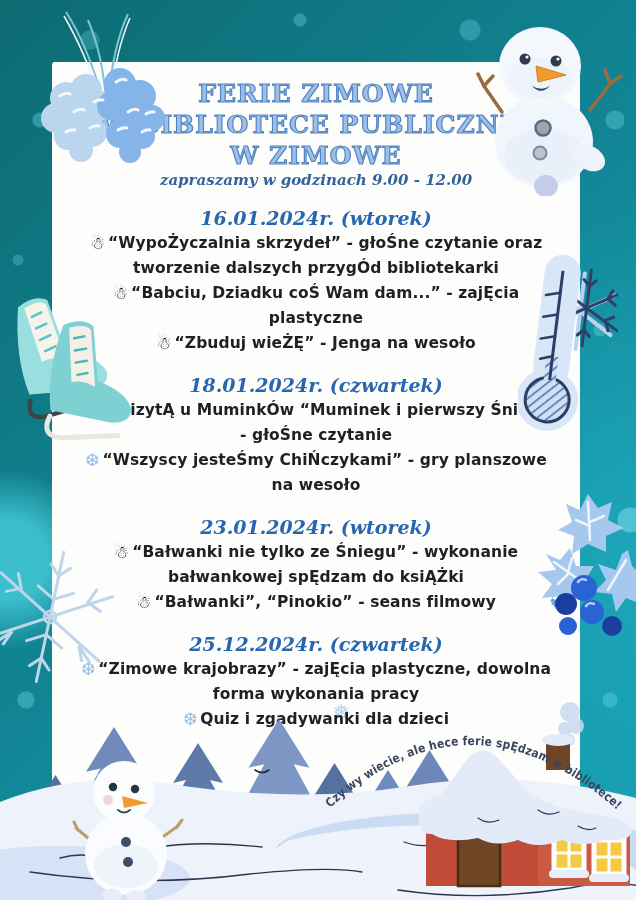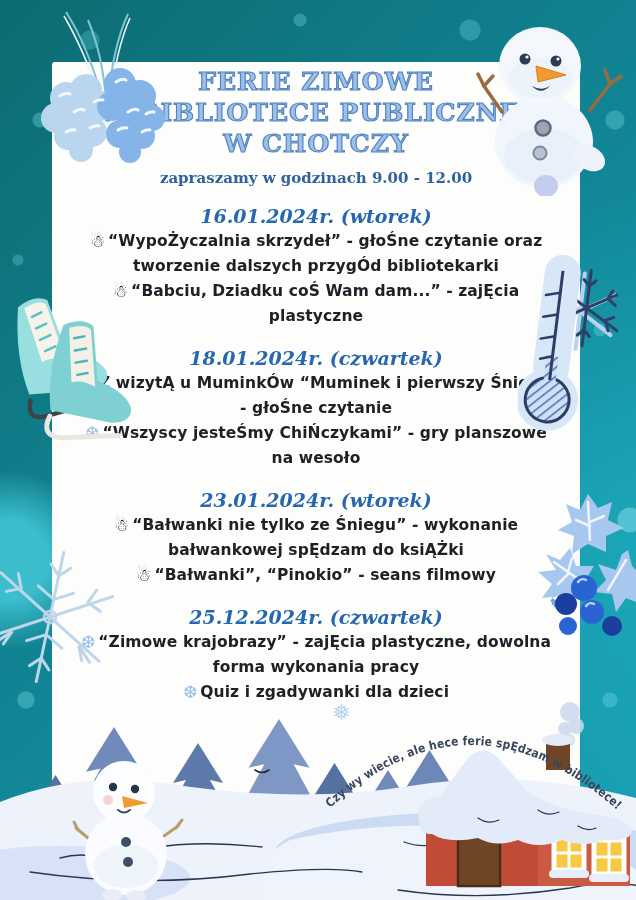--- a/index.html
+++ b/index.html
@@ -15,24 +15,24 @@
       radial-gradient(circle at 610px 700px, rgba(130,230,240,.3) 0 7px, transparent 8px),
       radial-gradient(circle at 300px 20px, rgba(130,230,240,.3) 0 6px, transparent 7px),
       radial-gradient(circle at 470px 30px, rgba(100,210,225,.35) 0 10px, transparent 11px),
       radial-gradient(circle at 90px 40px, rgba(100,210,225,.3) 0 9px, transparent 10px),
       radial-gradient(circle at 630px 520px, rgba(160,240,250,.4) 0 12px, transparent 13px),
       radial-gradient(circle at 8px 560px, rgba(70,205,220,.8) 0 40px, transparent 90px),
       radial-gradient(circle at 100% 60%, rgba(34,180,200,.55), transparent 42%),
       linear-gradient(135deg,#0d6b72 0%,#118595 48%,#17a0b2 100%);
   }
   .card{position:absolute;left:52px;top:62px;width:528px;height:831px;background:#fdfdfb;border-radius:3px;z-index:2;}
-  .content{position:absolute;left:78px;top:62px;width:476px;z-index:4;text-align:center;padding-top:4px;}
+  .content{position:absolute;left:78px;top:62px;width:476px;z-index:4;text-align:center;padding-top:16px;}
   .title-line{font-family:"DejaVu Serif",serif;font-weight:bold;font-size:25px;line-height:31px;
     color:#9dc0e8;-webkit-text-stroke:1.2px #5585c2;letter-spacing:1px;}
-  .subtitle{margin-top:10px;font-family:"DejaVu Serif",serif;font-weight:bold;
+  .subtitle{font-family:"DejaVu Serif",serif;font-style:italic;font-weight:bold;
     font-size:15px;color:#30639c;}
   .section{margin-top:16px;}
   .date{font-family:"DejaVu Serif",serif;font-style:italic;font-weight:bold;font-size:19px;
     color:#2667b0;line-height:26px;text-align:center;}
   .item{font-size:15.5px;font-weight:600;color:#1d2126;line-height:25px;letter-spacing:.1px;}
   .ic{display:inline-block;margin-right:3px;vertical-align:-1px;}
   .ic.snowman{font-size:17px;color:#111;}
   .ic.flake{font-size:17px;color:#9cc2e8;}
   .deco{position:absolute;pointer-events:none;}
   .z3{z-index:3}.z5{z-index:5}.z6{z-index:6}.z7{z-index:7}.z8{z-index:8}.z9{z-index:9}
@@ -219,27 +219,28 @@
       <circle cx="72" cy="72" r="6" stroke-width="2.5"></circle>
     </g>
   </svg>
 
   <span class="loose-flake" style="left:548px;top:578px;font-size:36px;color:#6aa3e0;">❆</span>
   <span class="loose-flake" style="left:332px;top:700px;font-size:22px;">❅</span>
 
   <div class="content">
     <div class="title-line">FERIE ZIMOWE</div>
     <div class="title-line">W BIBLIOTECE PUBLICZNEJ</div>
-    <div class="title-line">W CHOTCZY</div>
+    <div class="title-line">W ZIMOWE</div>
     <div class="subtitle">zapraszamy w godzinach 9.00 - 12.00</div>
 
     <div class="section">
       <div class="date">16.01.2024r. (wtorek)</div>
       <div class="item"><span class="ic snowman">☃</span><span>“WypoŻyczalnia skrzydeł” - głoŚne czytanie oraz tworzenie dalszych przygÓd bibliotekarki</span></div>
       <div class="item"><span class="ic snowman">☃</span><span>“Babciu, Dziadku coŚ Wam dam...” - zajĘcia plastyczne</span></div>
+      <div class="item"><span class="ic snowman">☃</span><span>“Zbuduj wieŻĘ” - Jenga na wesoło</span></div>
     </div>
 
     <div class="section">
       <div class="date">18.01.2024r.  (czwartek)</div>
       <div class="item"><span class="ic flake">❆</span><span>Z wizytĄ u MuminkÓw “Muminek i pierwszy Śnieg” - głoŚne czytanie</span></div>
       <div class="item"><span class="ic flake">❆</span><span>“Wszyscy jesteŚmy ChiŃczykami” - gry planszowe na wesoło</span></div>
     </div>
 
     <div class="section">
       <div class="date">23.01.2024r. (wtorek)</div>

